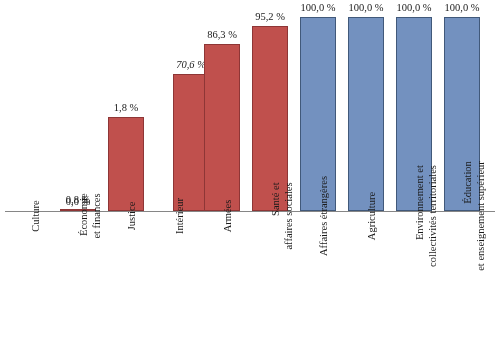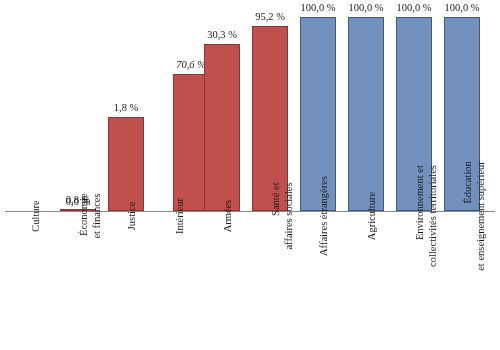--- a/index.html
+++ b/index.html
@@ -130,21 +130,21 @@
         <div class="bar-col" style="left: 97px;">
           <div class="bar-rect" title="Justice — 48,5 %" style="height: 94.09px; background: rgb(192, 80, 77); border-color: rgb(142, 54, 54);"></div>
           <div class="bar-value" style="bottom: 97.09px;">1,8 %</div>
         </div>
         <div class="bar-col" style="left: 162px; font-style: italic;">
           <div class="bar-rect" title="Intérieur — 70,6 %" style="height: 136.964px; background: rgb(192, 80, 77); border-color: rgb(142, 54, 54);"></div>
           <div class="bar-value" style="bottom: 139.964px;">70,6 %</div>
         </div>
         <div class="bar-col" style="left: 193px;">
           <div class="bar-rect" title="Armées — 86,3 %" style="height: 167.422px; background: rgb(192, 80, 77); border-color: rgb(142, 54, 54);"></div>
-          <div class="bar-value" style="bottom: 170.422px;">30,3 %</div>
+          <div class="bar-value" style="bottom: 170.422px;">86,3 %</div>
         </div>
         <div class="bar-col" style="left: 241px;">
           <div class="bar-rect" title="Santé et affaires sociales — 95,2 %" style="height: 184.688px; background: rgb(192, 80, 77); border-color: rgb(142, 54, 54);"></div>
           <div class="bar-value" style="bottom: 187.688px;">95,2 %</div>
         </div>
         <div class="bar-col" style="left: 289px;">
           <div class="bar-rect blue" title="Affaires étrangères — 100,0 %" style="height: 194px; background: rgb(115, 145, 191); border-color: rgb(65, 89, 122);"></div>
           <div class="bar-value" style="bottom: 197px;">100,0 %</div>
         </div>
         <div class="bar-col" style="left: 337px;">

